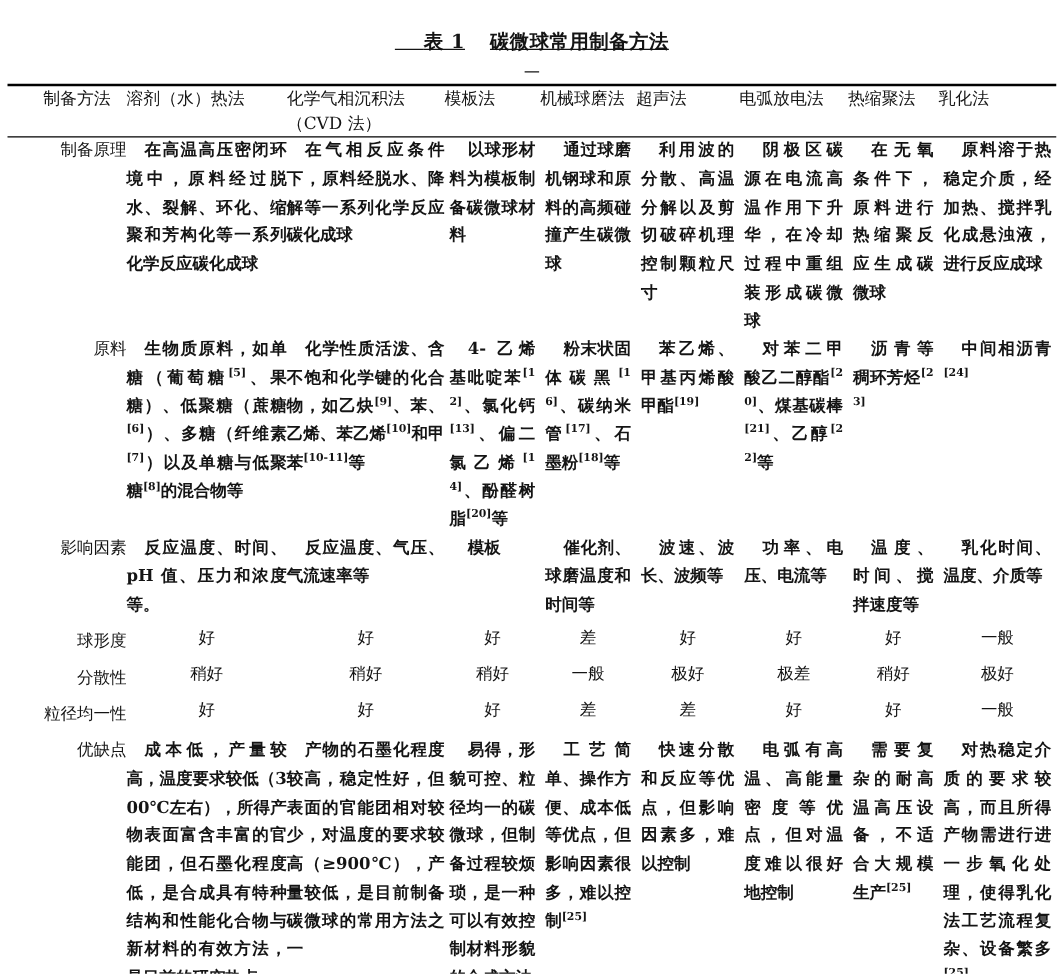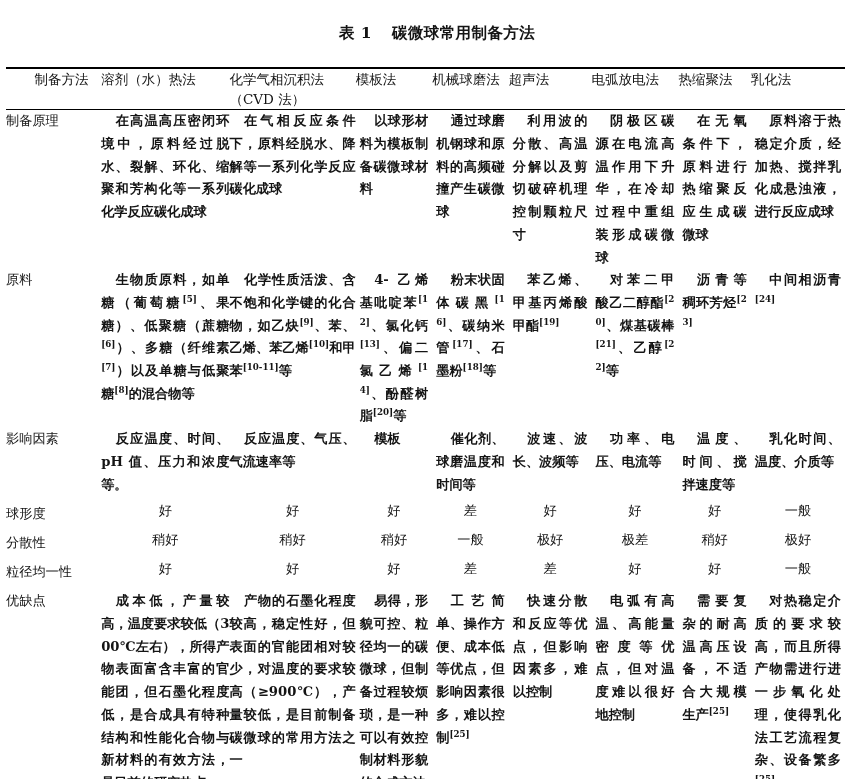--- a/index.html
+++ b/index.html
@@ -26,20 +26,21 @@
 
   
   .table-title {
     text-align: center;
     font-size: 15.5px;
     font-weight: bold;
     letter-spacing: 0.4px;
     padding: 5px 0 6px 0;
     line-height: 1.2;
     white-space: pre;
+    text-decoration: underline;
   }
   .title-gap { display: inline-block; width: 20px; }
 
   
   .rule-top    { border-top: 2.2px solid #000; }
   .rule-mid    { border-top: 1.3px solid #000; }
 
   
   table.ct {
     width: 839px;
@@ -80,21 +81,21 @@
     line-height: 1.5;
   }
   .hdr-row td .hl2 { display: block; }
 
   
   .body-row td {
     font-size: 13.2px;
     line-height: 1.72;
   }
   td.rowlabel {
-    text-align: left;
+    text-align: right;
     padding: 4px 0 4px 16px;
     white-space: nowrap;
     font-size: 13.2px;
     margin-top: 28px;
   }
   td.cell {
     padding: 4px 5px 4px 5px;
     text-align: justify;
     text-align-last: left;
     -moz-text-align-last: left;

